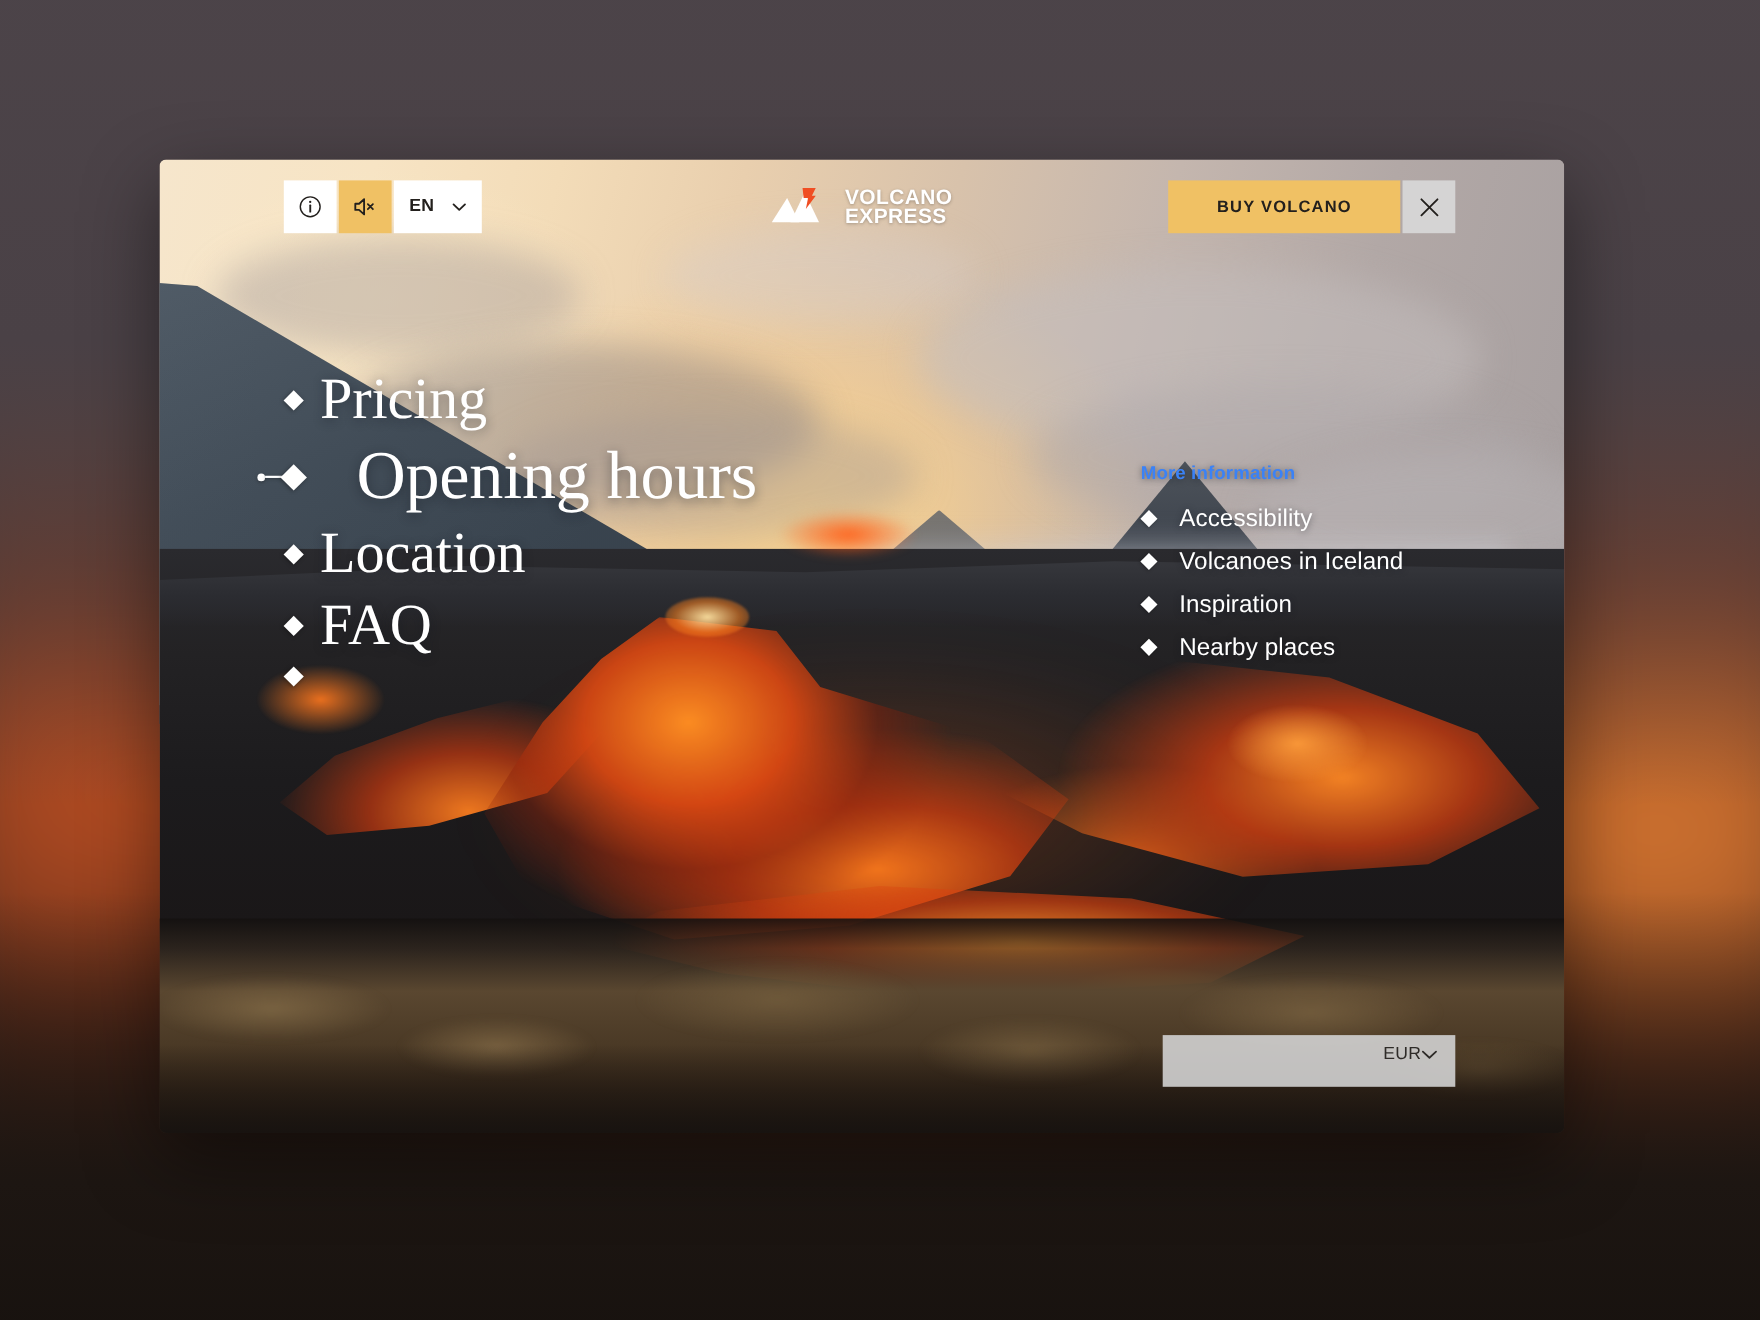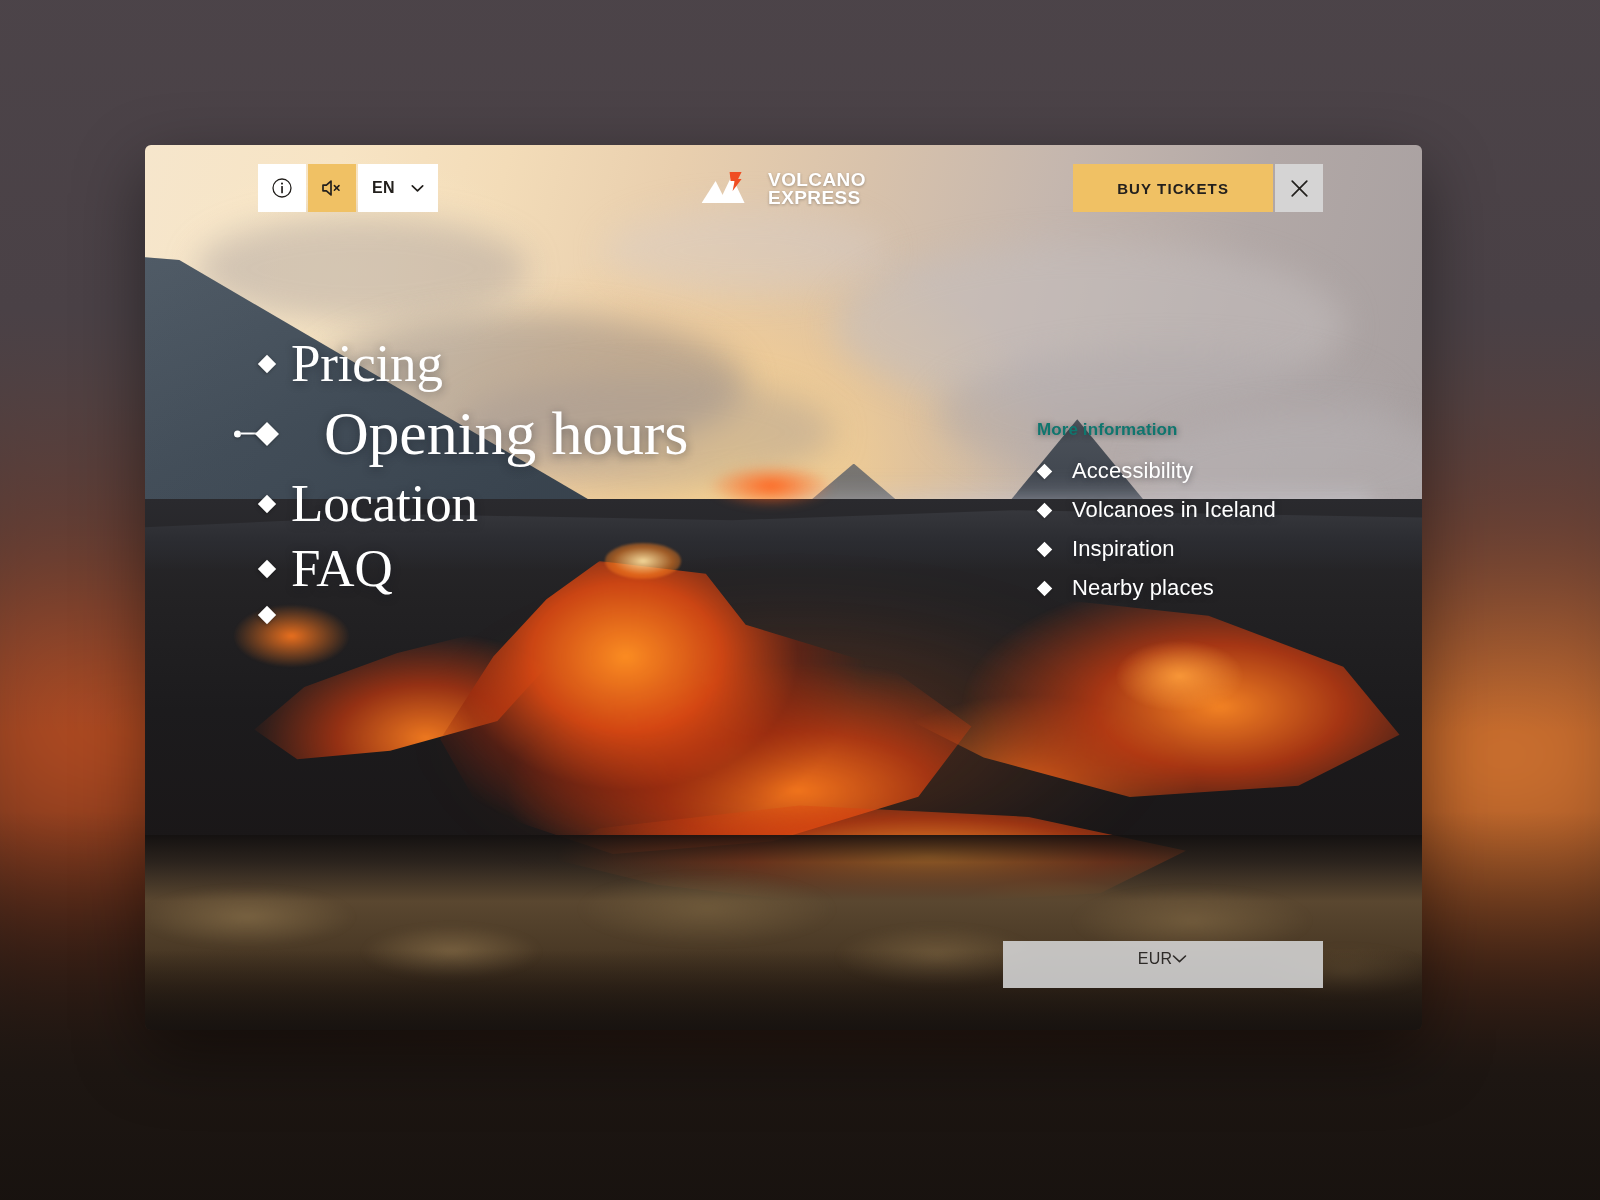--- a/index.html
+++ b/index.html
@@ -226,21 +226,21 @@
     display:flex; align-items:center; justify-content:center; gap:16px;
     cursor:pointer; border:none; padding:0 14px;
   }
   .lang-text {
     font-size:16px; font-weight:600; color:#23201d; letter-spacing:0.3px;
   }
 
   .logo-wrap {
     position:absolute; left:50%; top:26px;
     transform:translateX(-50%);
-    display:flex; align-items:center; gap:19px;
+    display:flex; align-items:flex-start; gap:19px;
     user-select:none;
   }
   .logo-mark { width:48px; height:34px; flex:0 0 auto; }
   .logo-text { display:flex; flex-direction:column; line-height:0.97; }
   .logo-l1, .logo-l2 {
     font-size:19px; font-weight:800; color:#ffffff;
     letter-spacing:0.4px;
     text-shadow:0 1px 3px rgba(0,0,0,0.28);
   }
 
@@ -326,21 +326,21 @@
     background:#ffffff;
     box-shadow:0 1px 3px rgba(0,0,0,0.3);
   }
 
   
   .secondary-nav {
     position:absolute; right:85px; top:275px;
     z-index:15; width:300px;
   }
   .sec-title {
-    font-size:17px; font-weight:700; color:#0f766e;
+    font-size:17px; font-weight:700; color:#3b82f6;
     margin-bottom:18px; letter-spacing:0.1px;
     text-shadow:0 1px 6px rgba(20,24,34,0.5);
   }
   .sec-item {
     display:flex; align-items:center;
     margin-bottom:13px; cursor:pointer;text-align:right;
   }
   .sec-bullet {
     width:11px; height:11px; flex:0 0 auto;
     background:#ffffff;
@@ -352,23 +352,23 @@
     font-size:22px; font-weight:400; color:#ffffff;
     letter-spacing:0.1px;
     text-shadow:0 1px 6px rgba(20,24,34,0.5);
     white-space:nowrap;
   }
 
   
   .currency {
     position:absolute;
     right:99px; bottom:42px;
-    width:320px; height:47px;
+    width:266px; height:47px;
     background:rgba(210,210,210,0.90);
-    display:flex; align-items:center; justify-content:center;
+    display:flex; align-items:center; justify-content:flex-end;
     padding:0 16px 12px 15px;
     cursor:pointer; z-index:15;
   }
   .currency-val {
     font-size:16px; color:#2e2b28; letter-spacing:0.2px;
   }
 
   svg { display:block; }
 </style>
 </head>
@@ -462,21 +462,21 @@
           <path d="M28 0 L40 0 L36.5 7 L40 7 L31 19 L33 9 L29 9 Z" fill="#f04e23"></path>
         </svg>
       </span>
       <span class="logo-text">
         <span class="logo-l1">VOLCANO</span>
         <span class="logo-l2">EXPRESS</span>
       </span>
     </div>
 
     <div class="hdr-right">
-      <button class="buy-btn">BUY TICKETS</button>
+      <button class="buy-btn">BUY VOLCANO</button>
       <button class="close-btn">
         <span>
           <svg width="21" height="21" viewBox="0 0 21 21">
             <path d="M3.2 3.2 L17.8 17.8 M17.8 3.2 L3.2 17.8" stroke="#23201d" stroke-width="1.7" stroke-linecap="round"></path>
           </svg>
         </span>
       </button>
     </div>
   </div>
 

